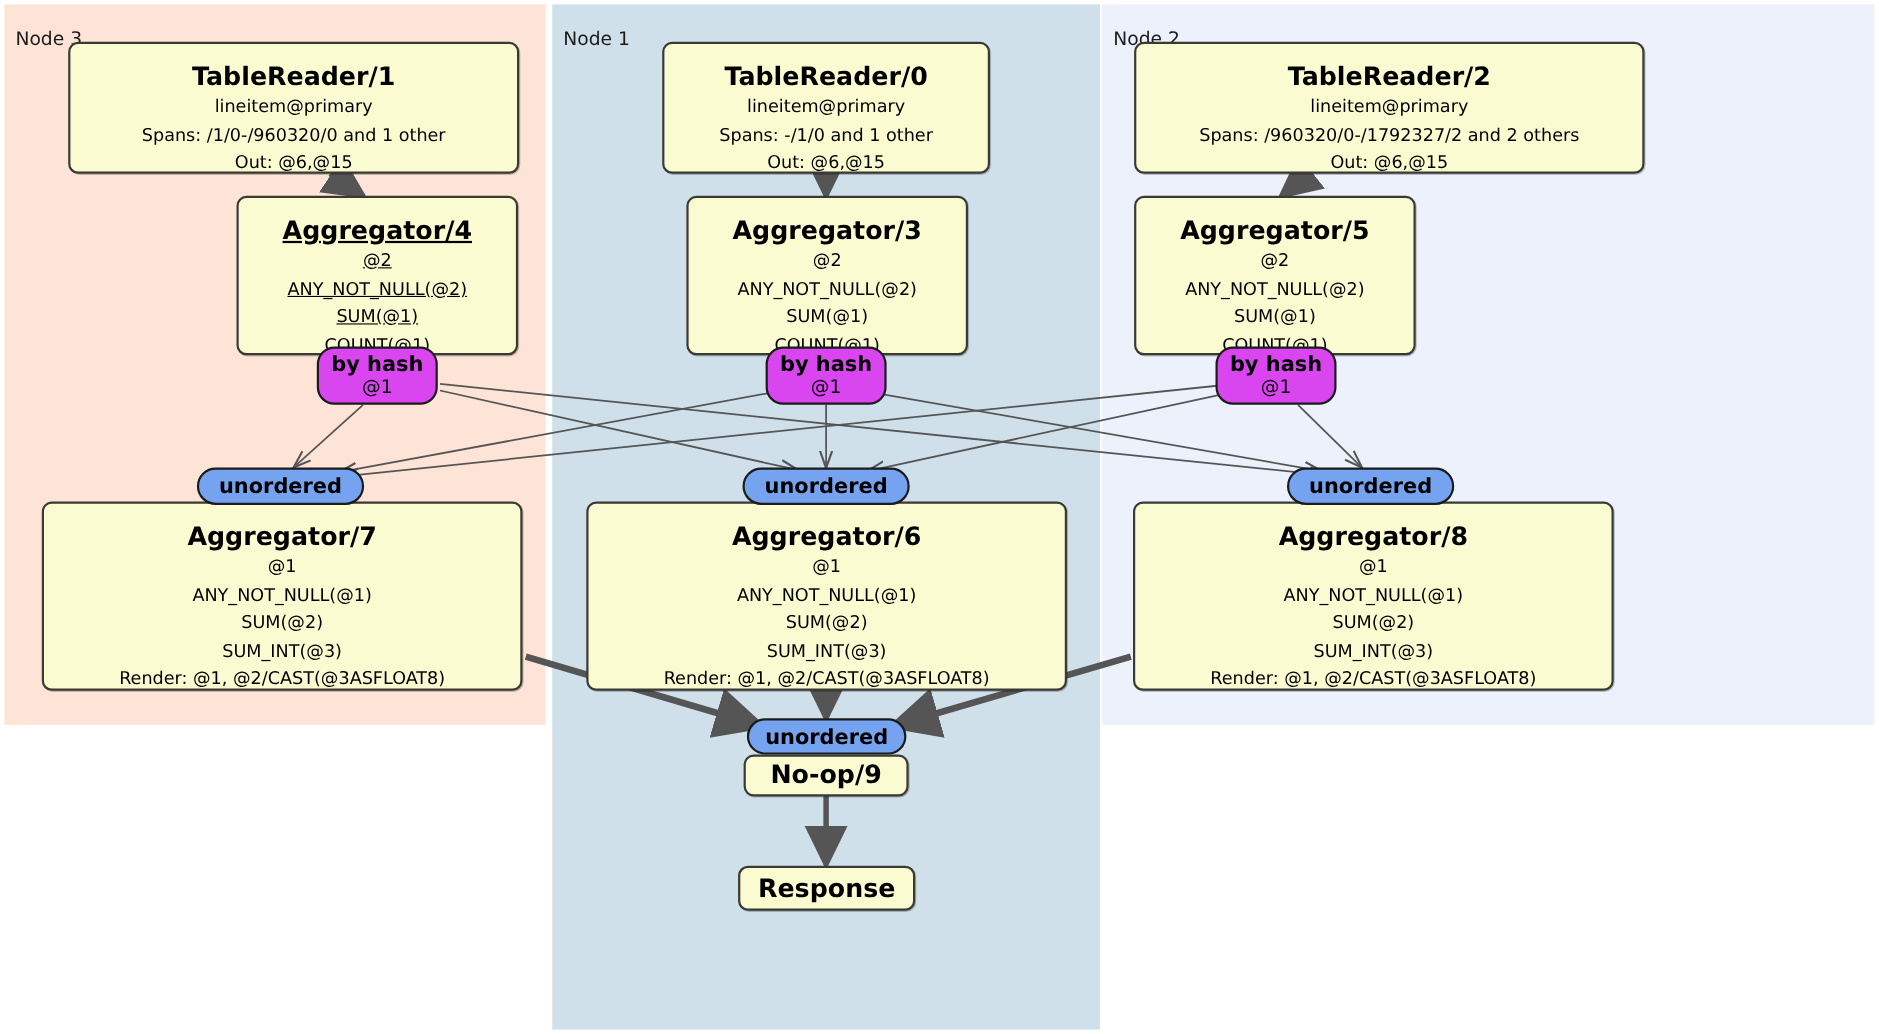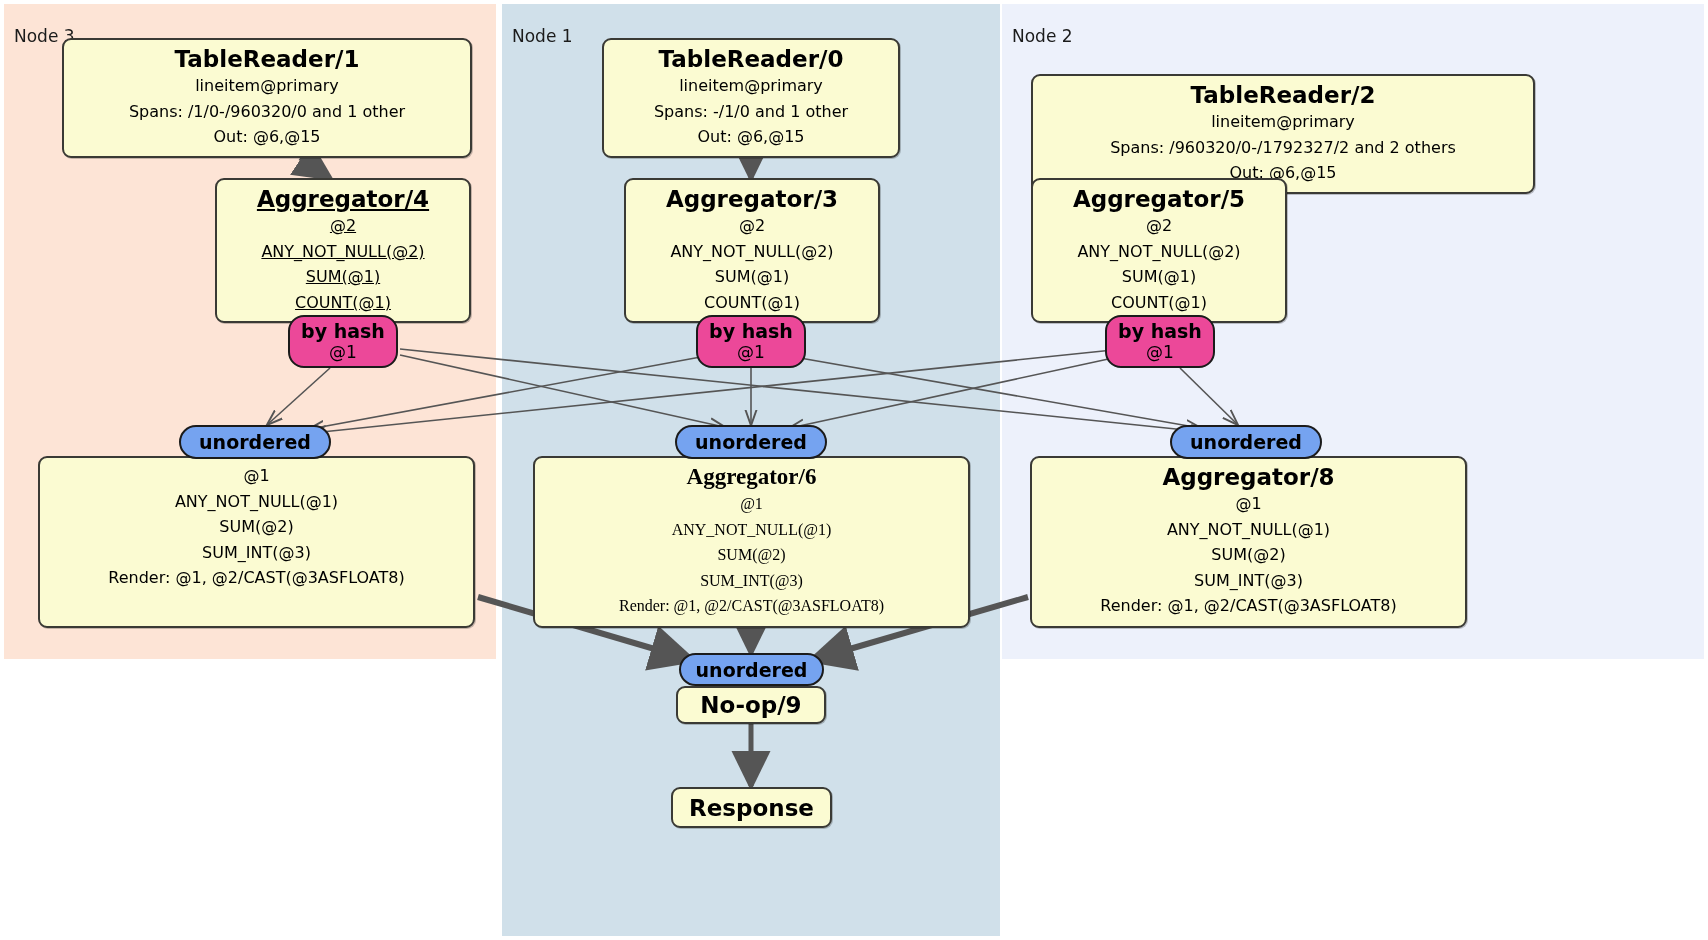--- a/index.html
+++ b/index.html
@@ -42,21 +42,21 @@
   }
   
   .proc {
     position: absolute;
     box-sizing: border-box;
     background: #fbfbd2;
     border: 2px solid #3a3a35;
     border-radius: 9px;
     text-align: center;
     color: #000;
-    padding-top: 5px;
+    padding-top: 16px;
     box-shadow: 1px 1px 0 rgba(0,0,0,0.22);
   }
   .proc .title {
     font-weight: bold;
     font-size: 23px;
     line-height: 28px;
     letter-spacing: 0px;
   }
   .proc .line {
     font-size: 16px;
@@ -76,21 +76,21 @@
   
   .badge {
     position: absolute;
     box-sizing: border-box;
     border: 2px solid #1b1b1b;
     text-align: center;
     color: #000;
     z-index: 40;
   }
   .badge.hash {
-    background: #ec4899;
+    background: #d946ef;
     border-radius: 16px;
     padding-top: 3px;
   }
   .badge.hash .b1 {
     font-weight: bold;
     font-size: 19px;
     line-height: 22px;
   }
   .badge.hash .b2 {
     font-size: 17px;
@@ -166,21 +166,21 @@
     <div class="line">Out: @6,@15</div>
   </div>
 
   <div class="proc" style="left:602px; top:38px; width:298px; height:120px;">
     <div class="title">TableReader/0</div>
     <div class="line">lineitem@primary</div>
     <div class="line">Spans: -/1/0 and 1 other</div>
     <div class="line">Out: @6,@15</div>
   </div>
 
-  <div class="proc" style="left:1031px; top:38px; width:504px; height:120px;margin-top:36px;">
+  <div class="proc" style="left:1031px; top:38px; width:464px; height:120px;">
     <div class="title">TableReader/2</div>
     <div class="line">lineitem@primary</div>
     <div class="line">Spans: /960320/0-/1792327/2 and 2 others</div>
     <div class="line">Out: @6,@15</div>
   </div>
 
   <div class="proc" style="left:215px; top:178px; width:256px; height:145px;text-decoration:underline;">
     <div class="title">Aggregator/4</div>
     <div class="line">@2</div>
     <div class="line">ANY_NOT_NULL(@2)</div>
@@ -225,28 +225,29 @@
 
   <div class="badge unordered" style="left:675px; top:425px; width:152px; height:34px;">
     <div class="b1">unordered</div>
   </div>
 
   <div class="badge unordered" style="left:1170px; top:425px; width:152px; height:34px;">
     <div class="b1">unordered</div>
   </div>
 
   <div class="proc" style="left:38px; top:456px; width:437px; height:172px;">
+    <div class="title">Aggregator/7</div>
     <div class="line">@1</div>
     <div class="line">ANY_NOT_NULL(@1)</div>
     <div class="line">SUM(@2)</div>
     <div class="line">SUM_INT(@3)</div>
     <div class="line">Render: @1, @2/CAST(@3ASFLOAT8)</div>
   </div>
 
-  <div class="proc" style="left:533px; top:456px; width:437px; height:172px;font-family:Liberation Serif, serif;">
+  <div class="proc" style="left:533px; top:456px; width:437px; height:172px;">
     <div class="title">Aggregator/6</div>
     <div class="line">@1</div>
     <div class="line">ANY_NOT_NULL(@1)</div>
     <div class="line">SUM(@2)</div>
     <div class="line">SUM_INT(@3)</div>
     <div class="line">Render: @1, @2/CAST(@3ASFLOAT8)</div>
   </div>
 
   <div class="proc" style="left:1030px; top:456px; width:437px; height:172px;">
     <div class="title">Aggregator/8</div>

